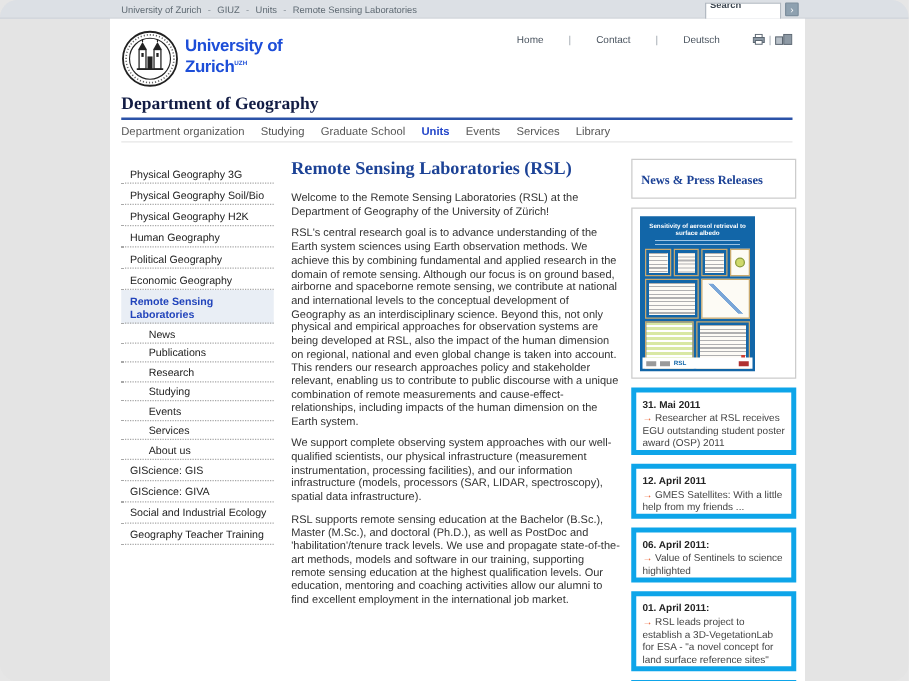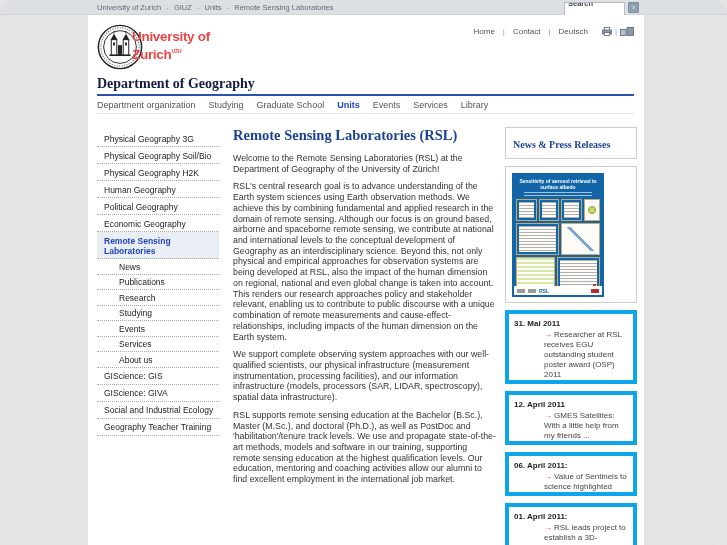--- a/index.html
+++ b/index.html
@@ -12,23 +12,23 @@
   .breadcrumb { position:absolute; left:97px; top:3px; font-size:7.5px; color:#5f6a73; white-space:nowrap; }
   .breadcrumb .sep { margin:0 3px; color:#8a939b; }
   .search-input { position:absolute; left:564px; top:2px; width:61px; height:11px; border:1px solid #b3bac2; background:#fff; font-family:"Liberation Sans",sans-serif; font-size:7.5px; font-weight:bold; color:#3c4650; padding:0 0 12px 3px; }
   .search-btn { position:absolute; left:628px; top:2px; width:11px; height:11px; border:1px solid #7d8f9e; background:#8ea1b0; color:#fff; font-size:8px; line-height:8px; text-align:center; padding:0; cursor:pointer; border-radius:1px; }
 
   
   .page { position:absolute; left:88px; top:15px; width:556px; height:530px; background:#fff; overflow:hidden; }
 
   
   .seal { position:absolute; left:9px; top:9px; }
-  .logo-text { position:absolute; left:44px; top:15px; font-weight:bold; color:#ef4444; font-size:13.5px; line-height:14px; letter-spacing:-0.3px; }
+  .logo-text { position:absolute; left:60px; top:15px; font-weight:bold; color:#1d4ed8; font-size:13.5px; line-height:14px; letter-spacing:-0.3px; }
   .logo-text sup { font-size:5px; font-weight:bold; letter-spacing:0; }
-  .hdr-links { position:absolute; top:12px; right:10px; display:flex; align-items:center; gap:8px; font-size:8px; color:#4b5560; }
+  .hdr-links { position:absolute; top:12px; right:10px; display:flex; align-items:center; gap:20px; font-size:8px; color:#4b5560; }
   .hdr-links a { color:#4b5560; text-decoration:none; }
   .hdr-links .sep { color:#9aa2aa; }
   .hdr-icons { display:flex; align-items:center; gap:3px; margin-left:6px; }
 
   
   .dept-title { position:absolute; left:9px; top:61px; font-family:"Liberation Serif", serif; font-weight:bold; font-size:14px; color:#121c44; }
   .dept-underline { position:absolute; left:9px; top:79px; width:537px; height:2px; background:#2b52a8; }
   .mainnav { position:absolute; left:9px; top:85px; display:flex; gap:13px; font-size:9px; color:#555; white-space:nowrap; }
   .mainnav a { color:#555; text-decoration:none; }
   .mainnav a.active { color:#2245c9; font-weight:bold; }
@@ -45,21 +45,21 @@
   .page-title { font-family:"Liberation Serif", serif; font-weight:bold; font-size:14.5px; color:#1c4296; margin-bottom:9px; }
   .main-col p { font-size:8.8px; line-height:1.22; color:#333; margin-bottom:7px; text-align:left; }
 
   
   .right-col { position:absolute; left:417px; top:112px; width:132px; }
   .news-hdr-box { border:1px solid #ccc; background:#fff; padding:6px 7px; }
   .news-hdr { font-family:"Liberation Serif", serif; font-weight:bold; font-size:10px; color:#1c4296; }
   .poster-box { border:1px solid #ccc; margin-top:7px; padding:6px; height:137px; }
   .news-item { border:4px solid #0ea5e9; margin-top:7px; padding:5px 5px 0 5px; }
   .news-date { font-size:8px; font-weight:bold; color:#222; margin-bottom:2px; }
-  .news-text { font-size:8px; line-height:1.25; color:#444;margin-left:30px; }
+  .news-text { font-size:8px; line-height:1.25; color:#444; }
   .arrow { color:#e8541f; font-weight:bold; margin-right:2px; }
 
   
   .poster { width:92px; height:124px; background:#1266a8; position:relative; padding:2px; }
   .poster-title { color:#fff; font-weight:bold; font-size:5px; line-height:6px; text-align:center; padding:3px 4px 1px; }
   .poster-sub { height:5px; margin:1px 10px 2px; background:repeating-linear-gradient(to bottom,#9cc4e4 0,#9cc4e4 1px,transparent 1px,transparent 3px); }
   .prow { display:flex; gap:2px; margin:0 2px 2px; }
   .pbox { background:#fdfbf5; border:1px solid #c9a96e; flex:1; }
   .plines { background-image:repeating-linear-gradient(to bottom,#b0b0b0 0,#b0b0b0 1px,transparent 1px,transparent 3px); background-origin:content-box; padding:2px; background-clip:content-box; background-color:#fdfbf5; }
   .r1 .pbox { height:22px; }

